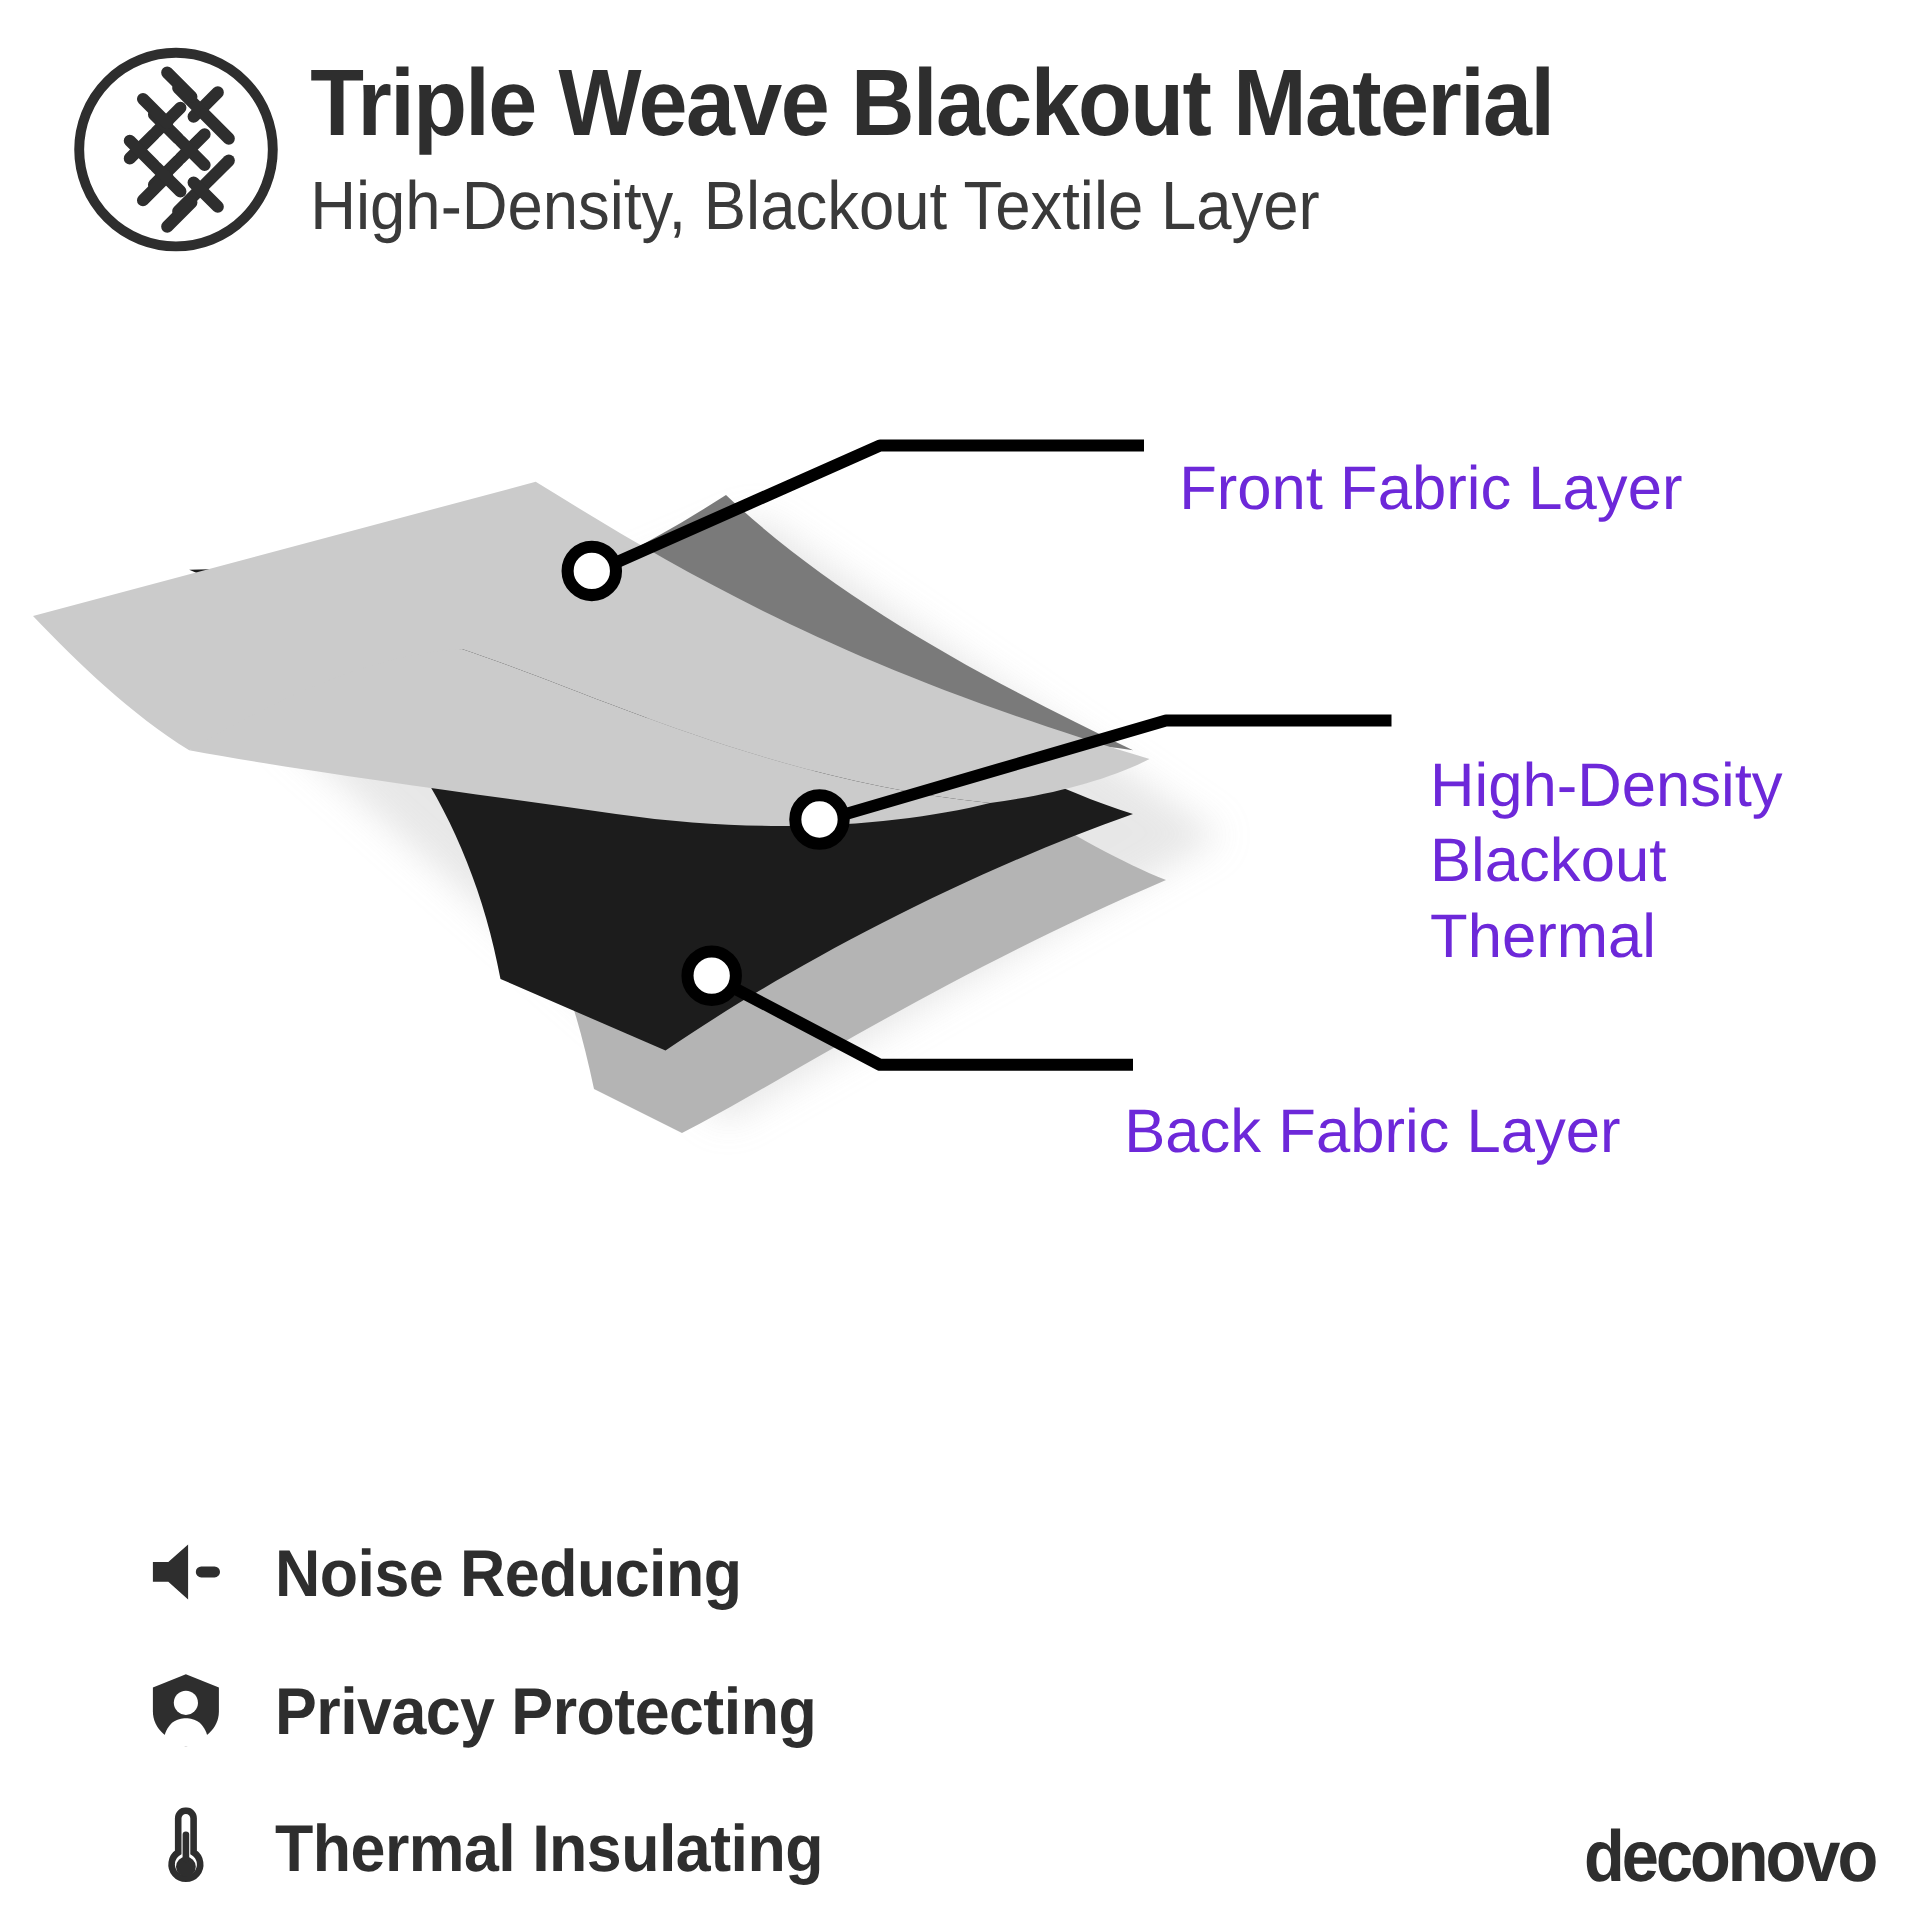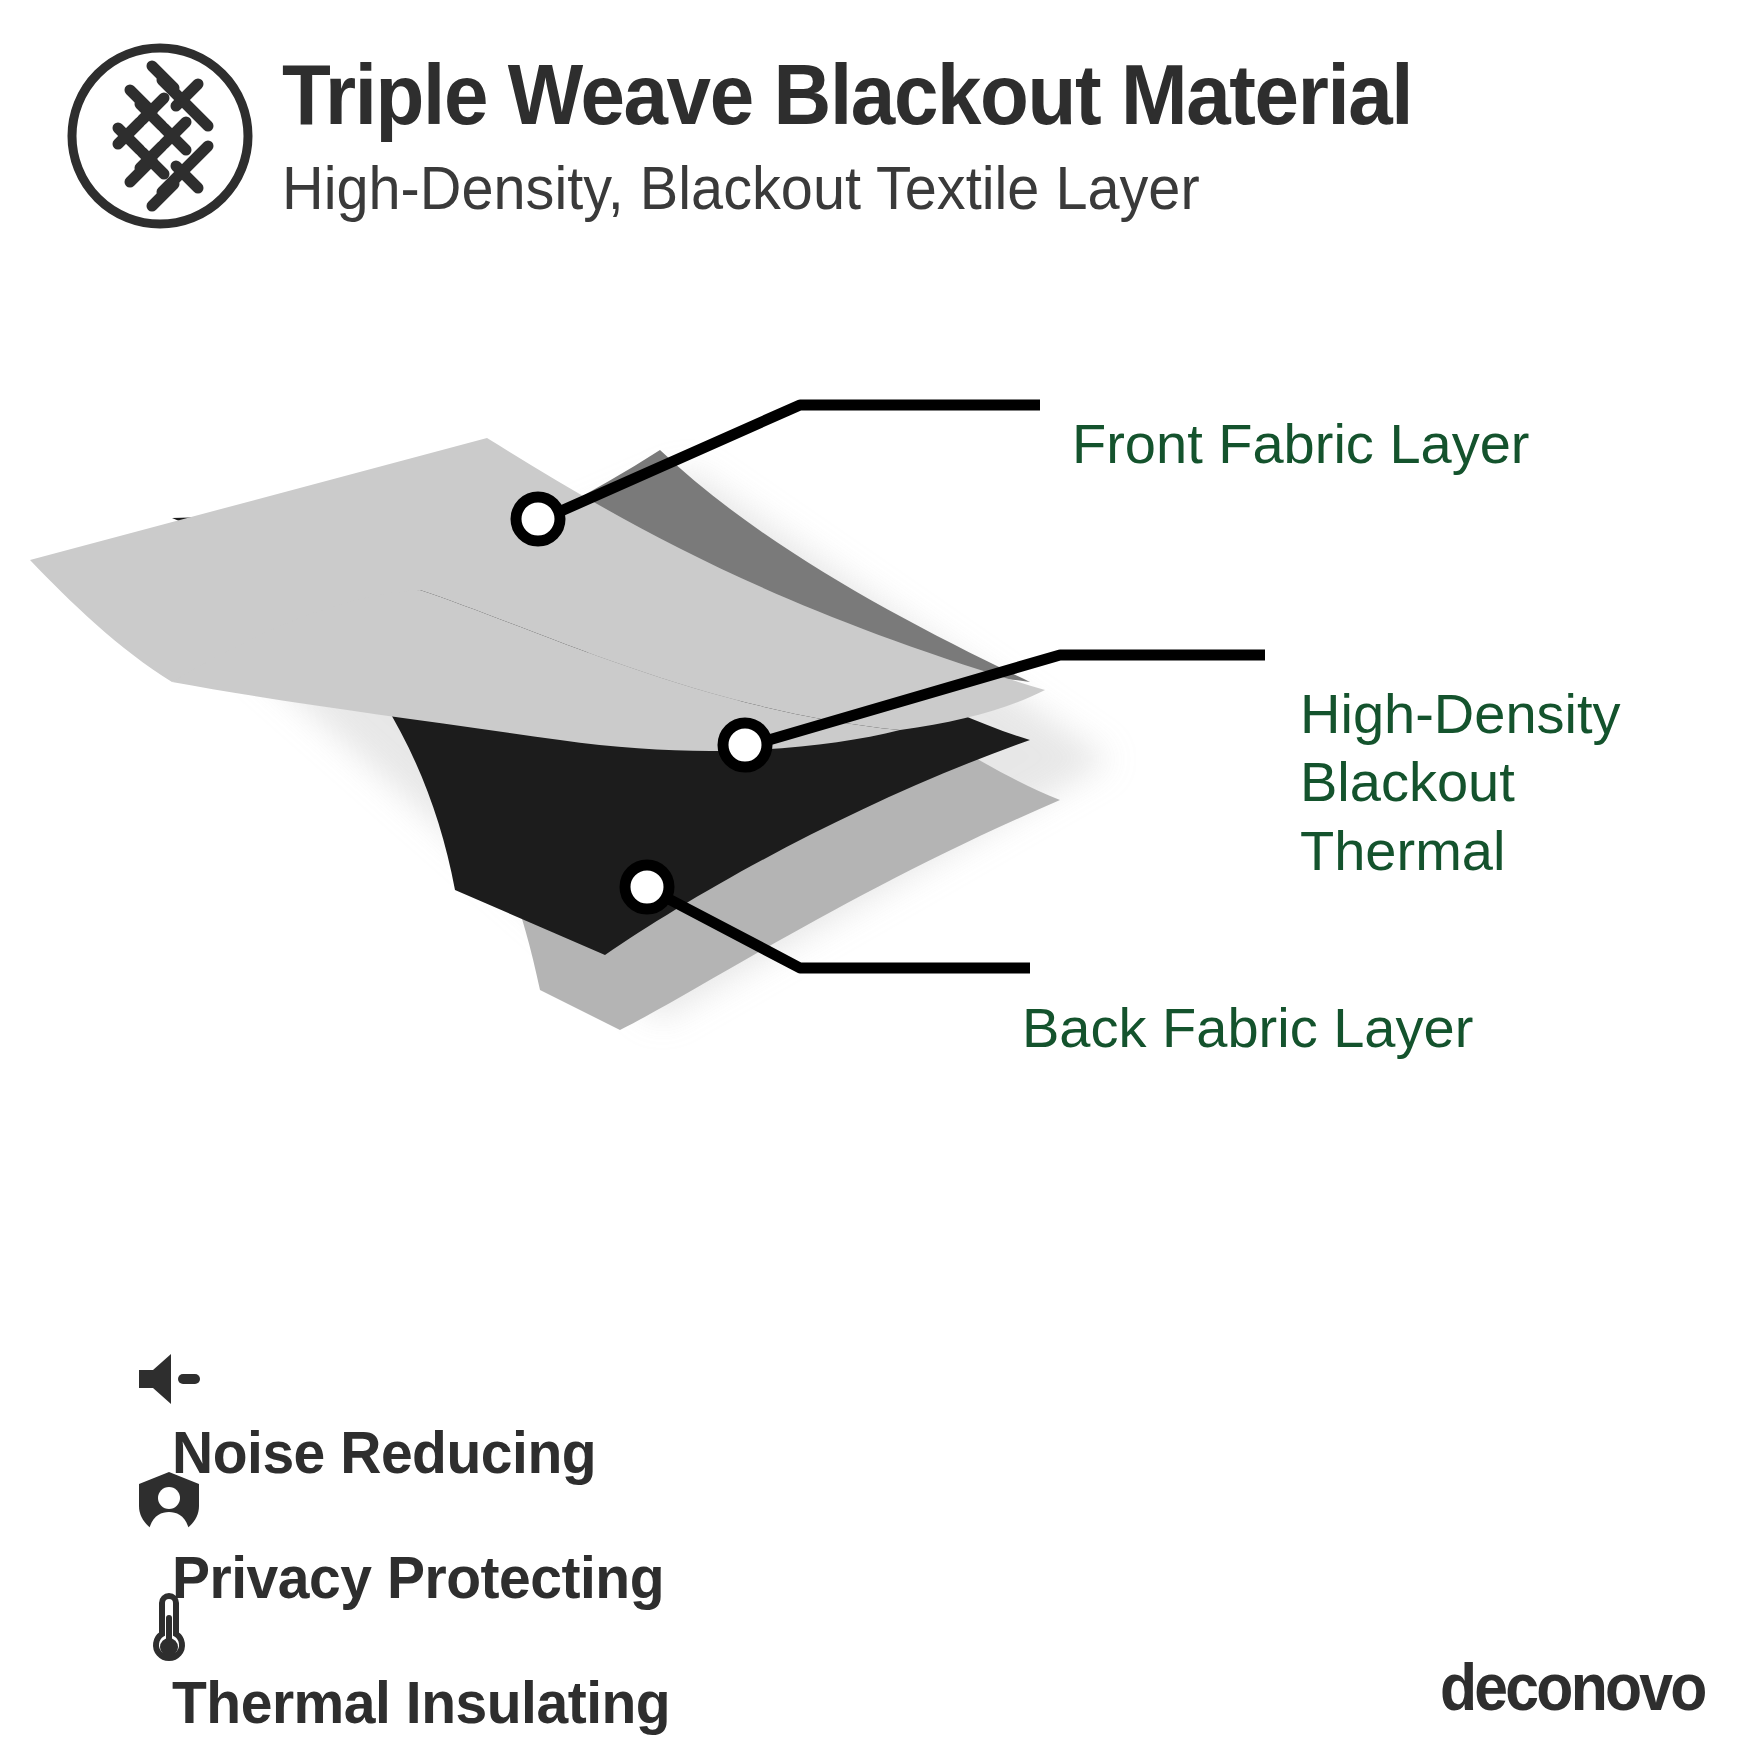--- a/index.html
+++ b/index.html
@@ -61,41 +61,40 @@
     left: 0;
     top: 330px;
     width: 1745px;
     height: 790px;
   }
   .illustration svg { display: block; }
 
   
   .callout-label {
     position: absolute;
-    color: #14532d;
+    color: #6d28d9;
     font-size: 56px;
     font-weight: normal;
     line-height: 1.22;
     white-space: pre-line;
   }
   #label-front  { left: 1072px; top: 410px; }
   #label-middle { left: 1300px; top: 680px; }
   #label-back   { left: 1010px; top: 994px; margin-left: 12px; }
 
   
   .features {
     position: absolute;
     left: 130px;
     top: 1340px;
   }
   .feature-row {
     display: flex;
-    align-items: flex-start;
+    align-items: flex-end;
     height: 125px;
-    flex-direction: column;
   }
   .feature-icon {
     width: 78px;
     flex: 0 0 78px;
     display: flex;
     align-items: center;
     justify-content: center;
   }
   .feature-label {
     margin-left: 42px;

